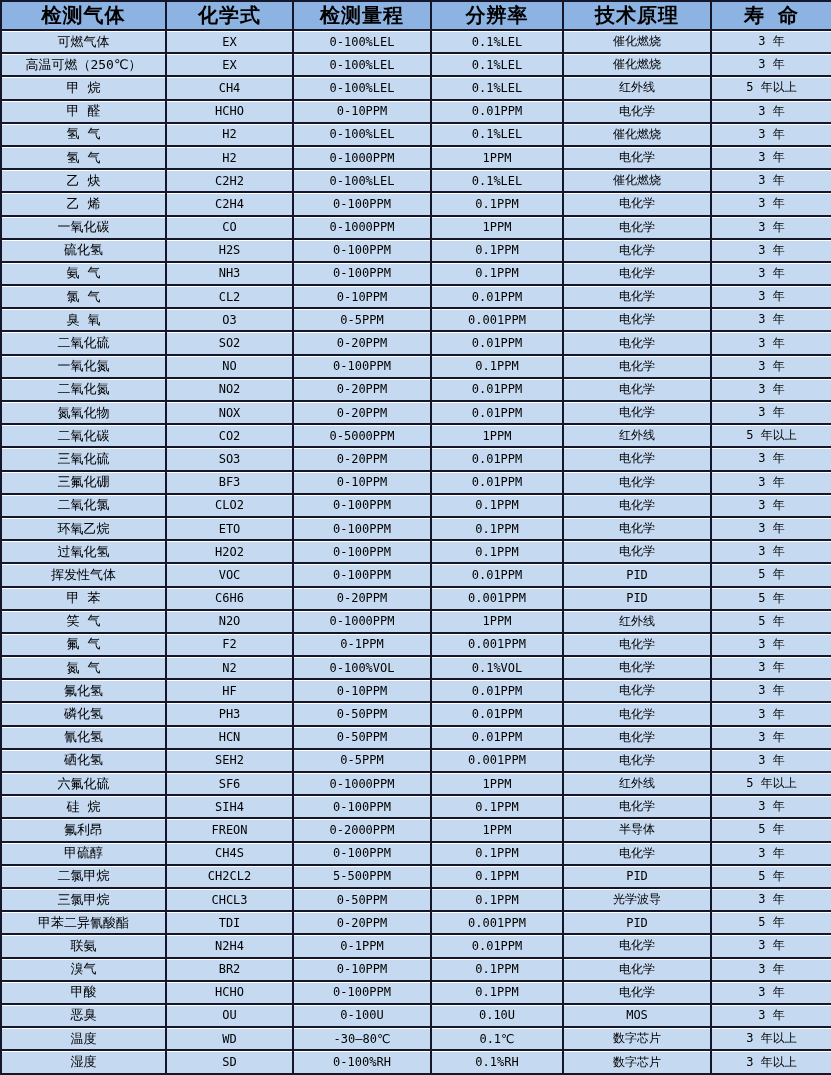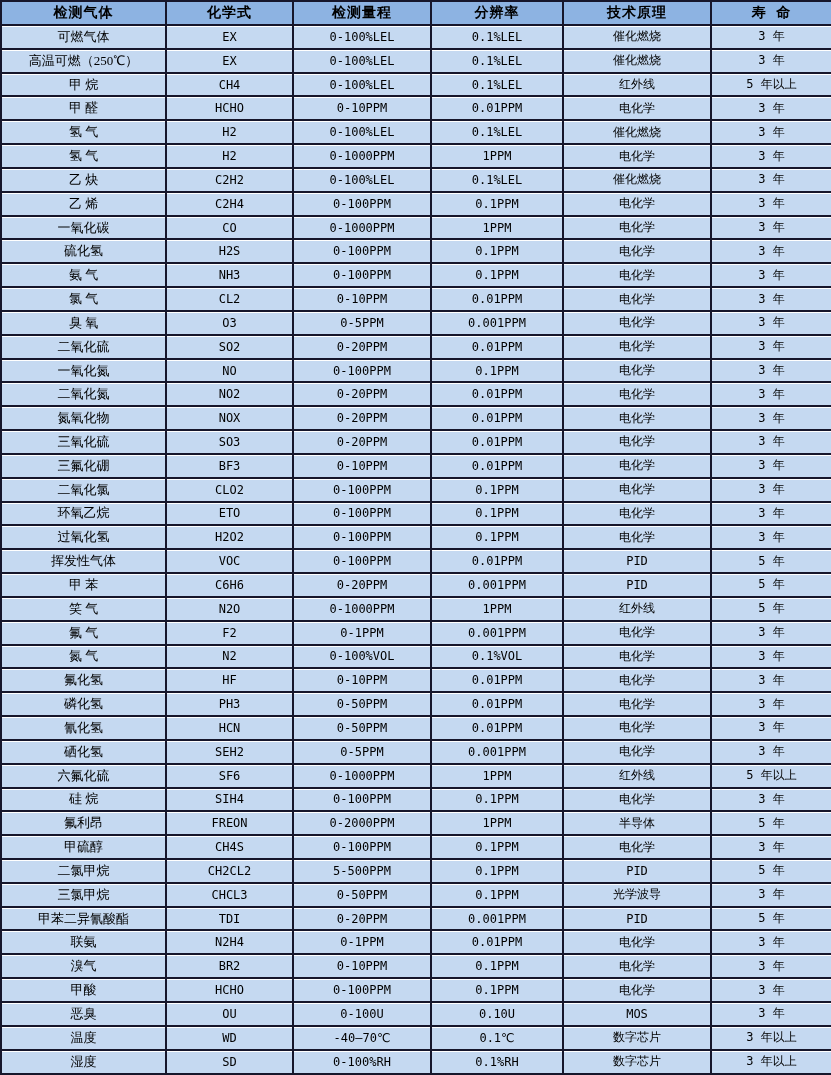--- a/index.html
+++ b/index.html
@@ -21,30 +21,30 @@
     border-collapse:collapse;table-layout:fixed;
   }
   th,td{
     border:2px solid var(--border-color);
     text-align:center;vertical-align:middle;
     overflow:hidden;white-space:nowrap;
     padding:0 1px;
   }
   thead th{
     background:var(--header-bg);
-    font-size:14px;font-weight:bold;
+    font-size:20px;font-weight:bold;
     height:24px;
     letter-spacing:1px;
   }
   tbody td{
     background:var(--row-bg);
     font-size:12px;
     box-shadow:0 1px 0 var(--page-bg) inset; 
   }
-  tbody td.gas-name{font-size:13px;font-family:Liberation Serif, serif;}
+  tbody td.gas-name{font-size:13px;}
 </style>
 </head>
 <body>
 
 <table>
   <colgroup>
     <col style="width:165px">
     <col style="width:127px">
     <col style="width:138px">
     <col style="width:132px">
@@ -192,20 +192,28 @@
       </tr>
       <tr>
         <td class="gas-name">氮氧化物</td>
         <td>NOX</td>
         <td>0-20PPM</td>
         <td>0.01PPM</td>
         <td>电化学</td>
         <td>3 年</td>
       </tr>
       <tr>
+        <td class="gas-name">二氧化碳</td>
+        <td>CO2</td>
+        <td>0-5000PPM</td>
+        <td>1PPM</td>
+        <td>红外线</td>
+        <td>5 年以上</td>
+      </tr>
+      <tr>
         <td class="gas-name">三氧化硫</td>
         <td>SO3</td>
         <td>0-20PPM</td>
         <td>0.01PPM</td>
         <td>电化学</td>
         <td>3 年</td>
       </tr>
       <tr>
         <td class="gas-name">三氟化硼</td>
         <td>BF3</td>
@@ -394,21 +402,21 @@
         <td class="gas-name">恶臭</td>
         <td>OU</td>
         <td>0-100U</td>
         <td>0.10U</td>
         <td>MOS</td>
         <td>3 年</td>
       </tr>
       <tr>
         <td class="gas-name">温度</td>
         <td>WD</td>
-        <td>-40—70℃</td>
+        <td>-30—80℃</td>
         <td>0.1℃</td>
         <td>数字芯片</td>
         <td>3 年以上</td>
       </tr>
       <tr>
         <td class="gas-name">湿度</td>
         <td>SD</td>
         <td>0-100%RH</td>
         <td>0.1%RH</td>
         <td>数字芯片</td>

